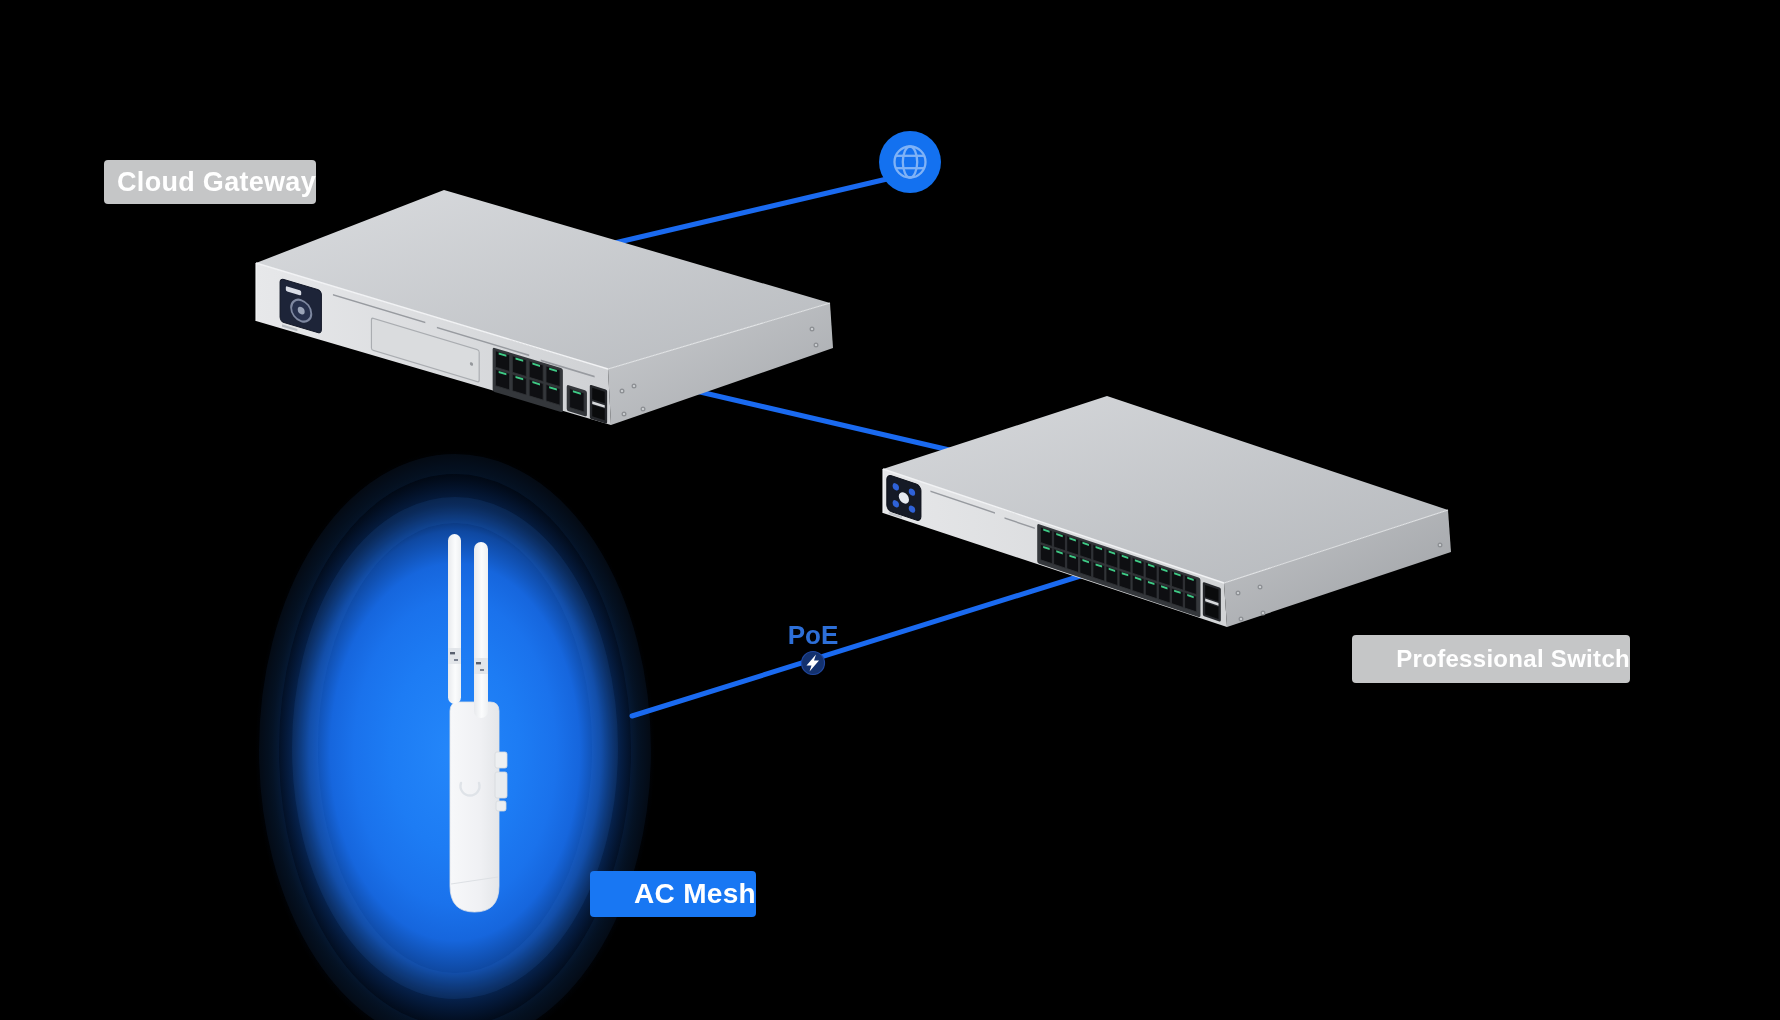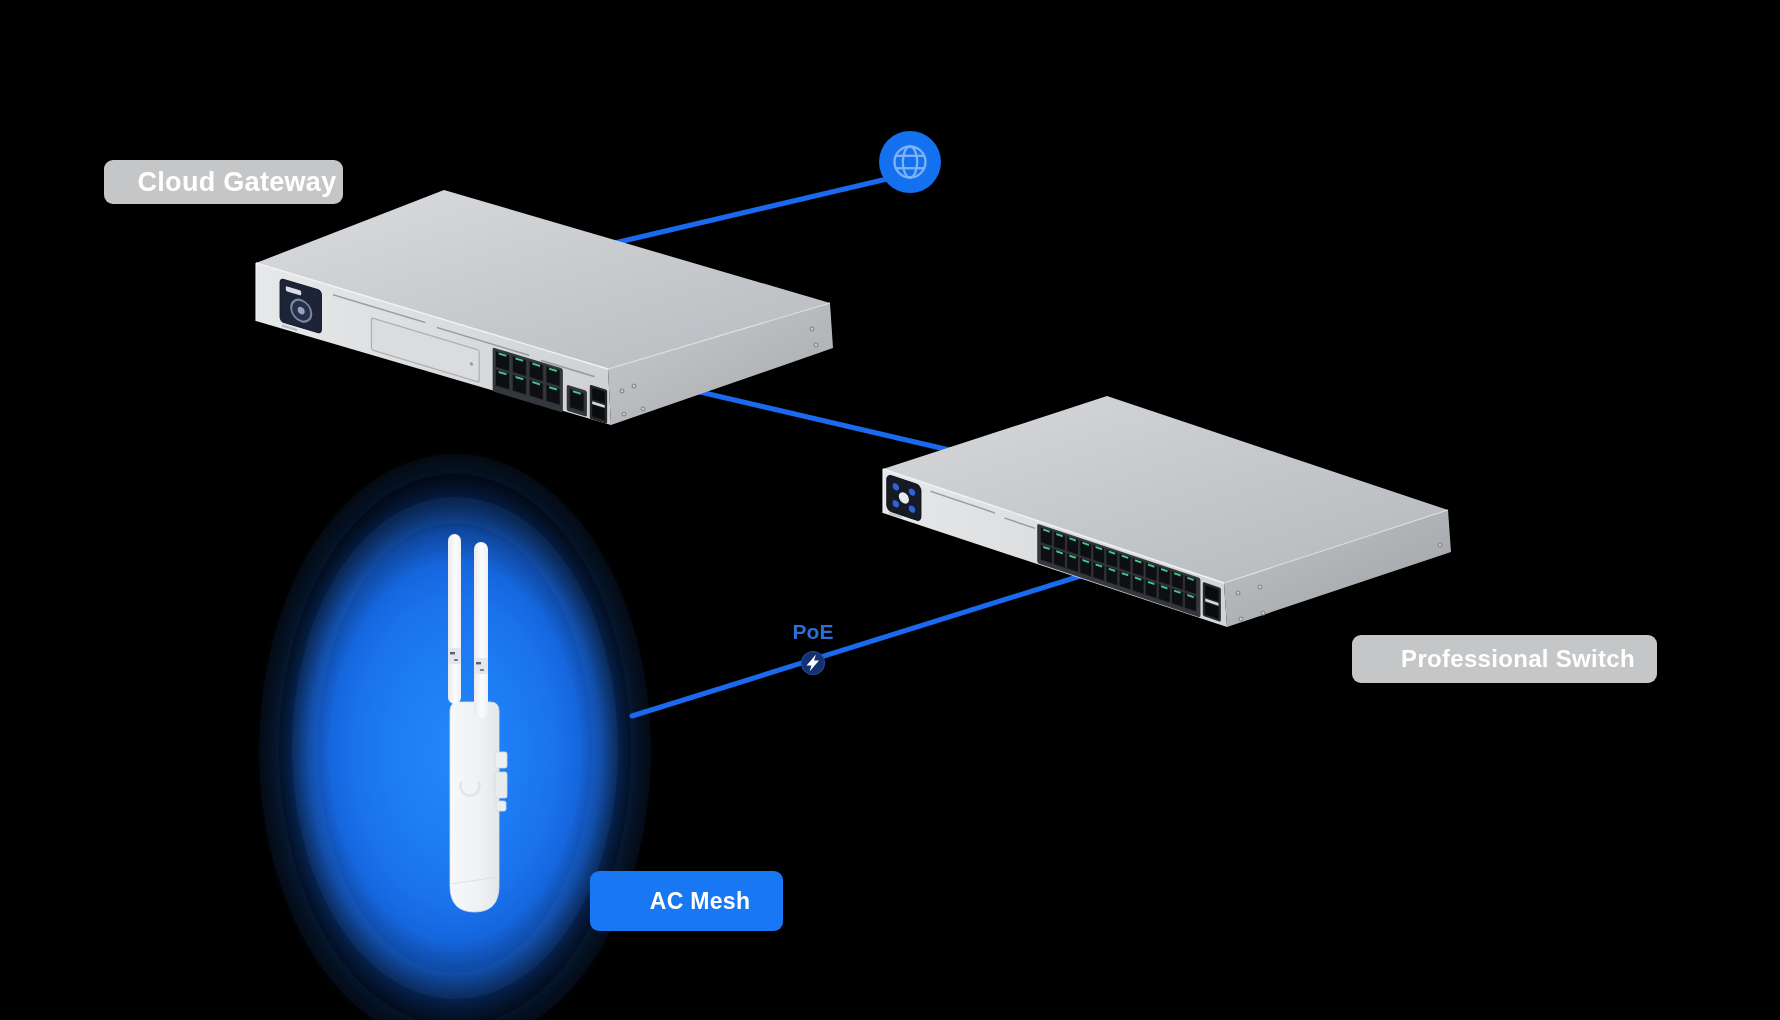--- a/index.html
+++ b/index.html
@@ -2,33 +2,32 @@
 <html><head>
 <meta charset="utf-8">
 <style>
   html,body{margin:0;padding:0;background:#000;}
   #stage{
     position:relative;width:1780px;height:1020px;background:#000000;
     overflow:hidden;font-family:"Liberation Sans", sans-serif;
   }
   #scene-svg{position:absolute;left:0;top:0;}
   .chip{
-    position:absolute;display:flex;align-items:center;justify-content:center;
-    border-radius:9px;color:#ffffff;font-weight:700;letter-spacing:.3px;
+    position:absolute;display:flex;align-items:center;justify-content:flex-end;
+    border-radius:4px;color:#ffffff;font-weight:700;letter-spacing:.3px;
     font-family:"Liberation Sans", sans-serif;
-    padding-left:27px;
   }
   .chip.gray{background:#c5c6c7;}
   .chip.blue{background:#1877f3;}
   #cloud-gateway-label{left:104px;top:160px;width:212px;height:44px;font-size:27px;}
   #professional-switch-label{left:1352px;top:635px;width:278px;height:48px;font-size:24px;}
-  #ac-mesh-label{left:590px;top:871px;width:166px;height:60px;font-size:23px;}
+  #ac-mesh-label{left:590px;top:871px;width:166px;height:46px;font-size:28px;}
   #poe-label{
     position:absolute;left:778px;top:620px;width:70px;text-align:center;
-    color:#2d6fd8;font-size:21px;font-weight:700;
+    color:#2d6fd8;font-size:26px;font-weight:700;
   }
 </style>
 </head>
 <body>
 
 <div id="stage">
 
   <svg id="scene-svg" width="1780" height="1020" viewBox="0 0 1780 1020">
     <defs>
       <radialGradient id="glowGrad" cx="50%" cy="50%" r="50%">

